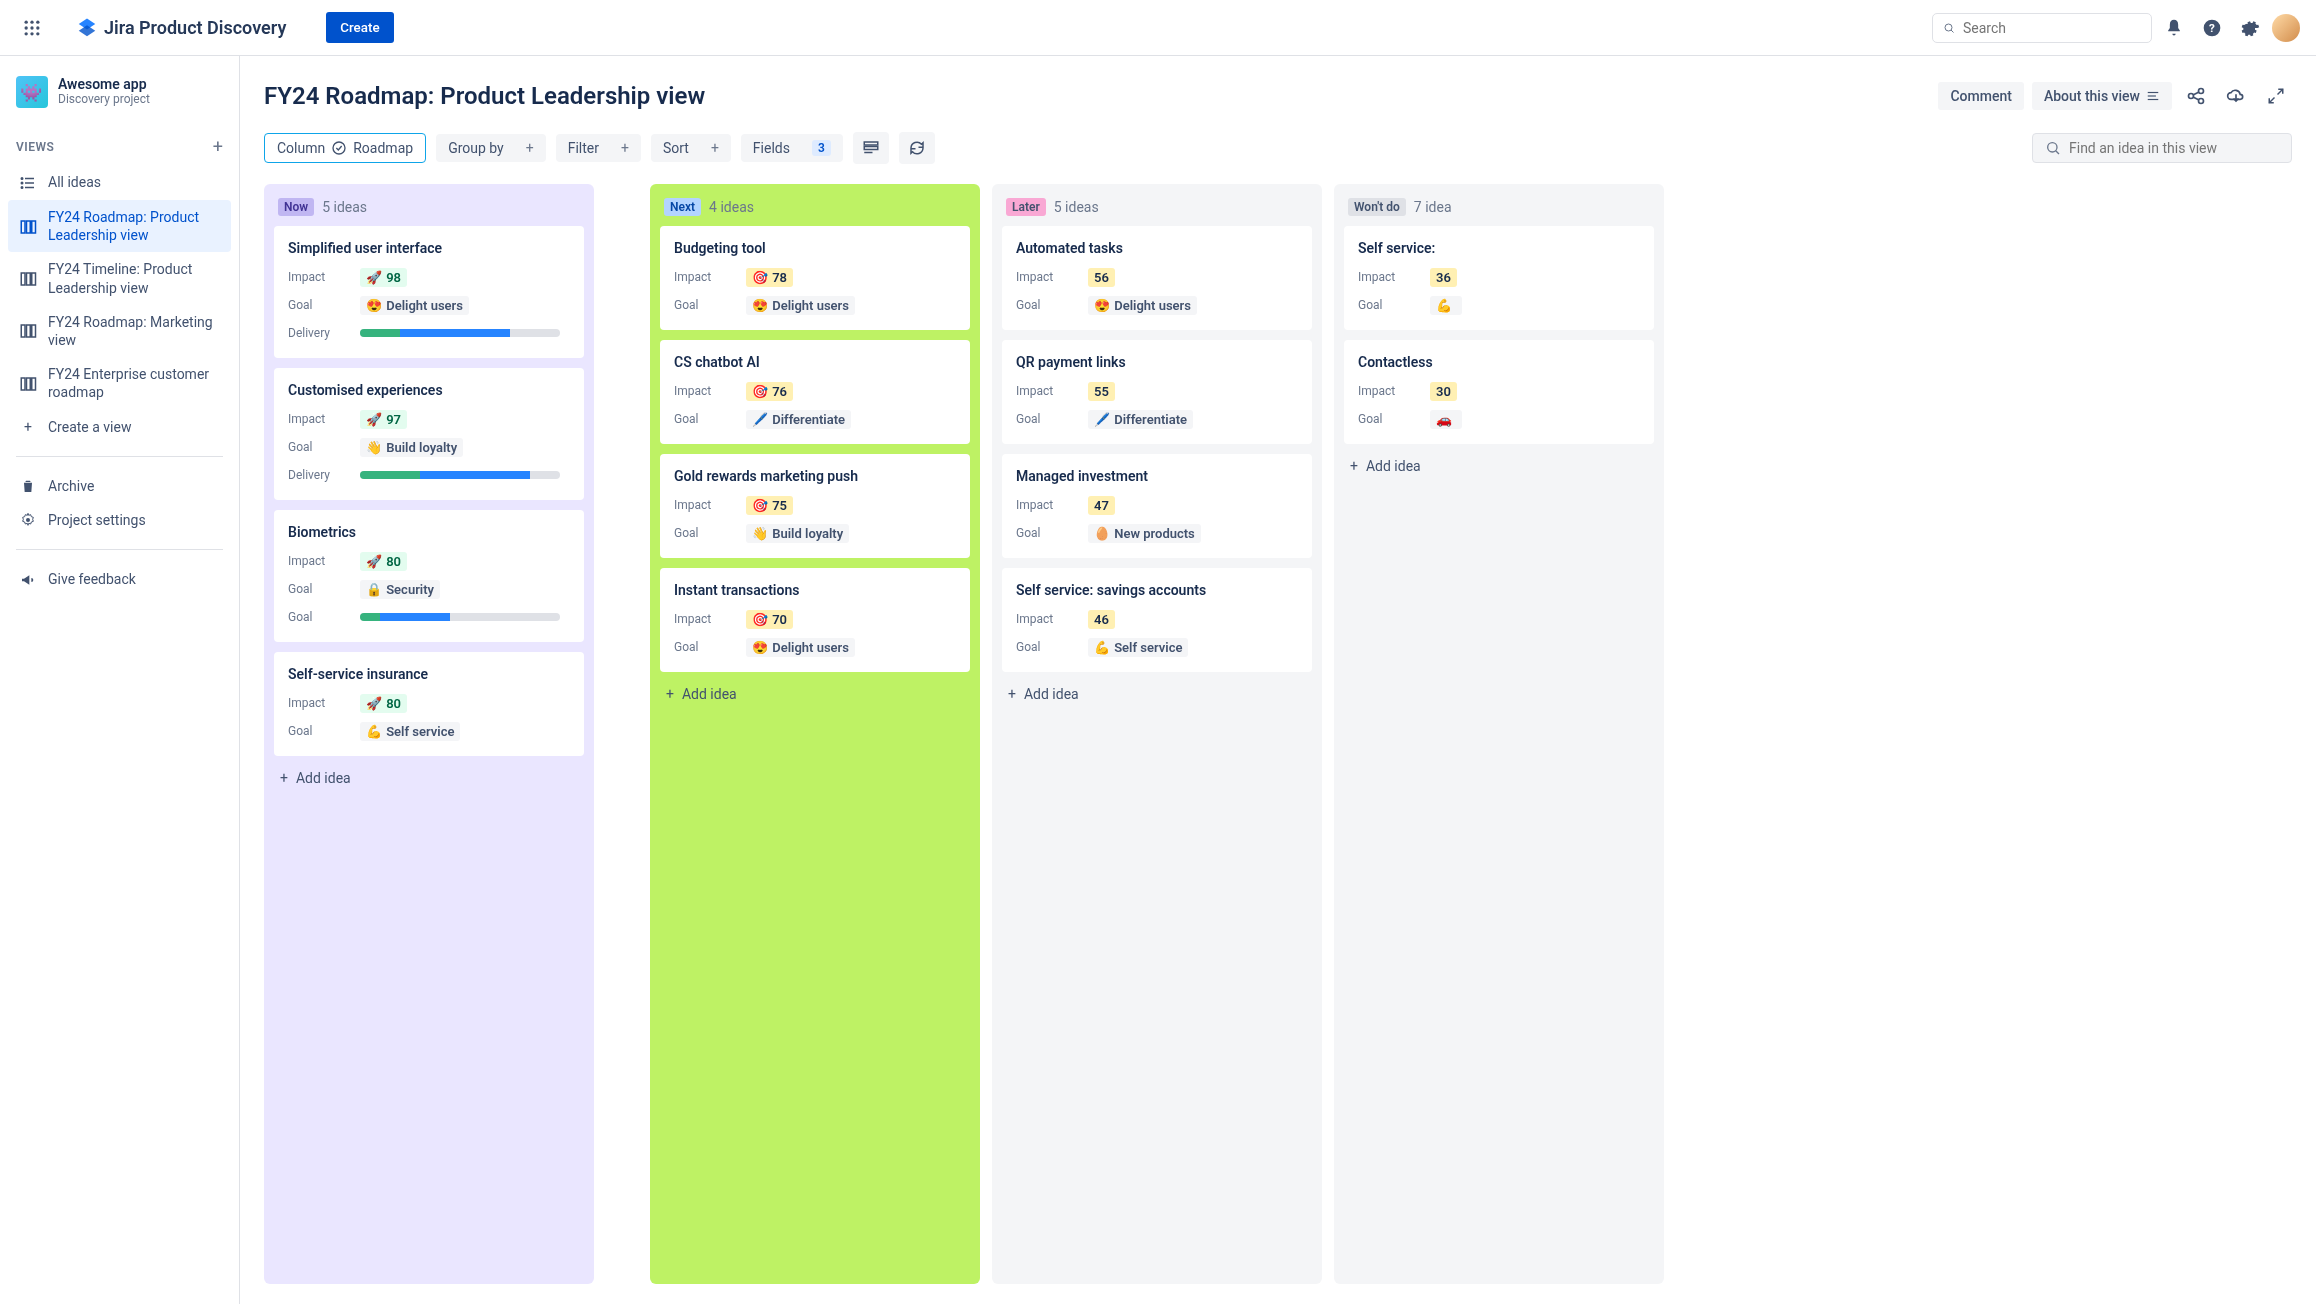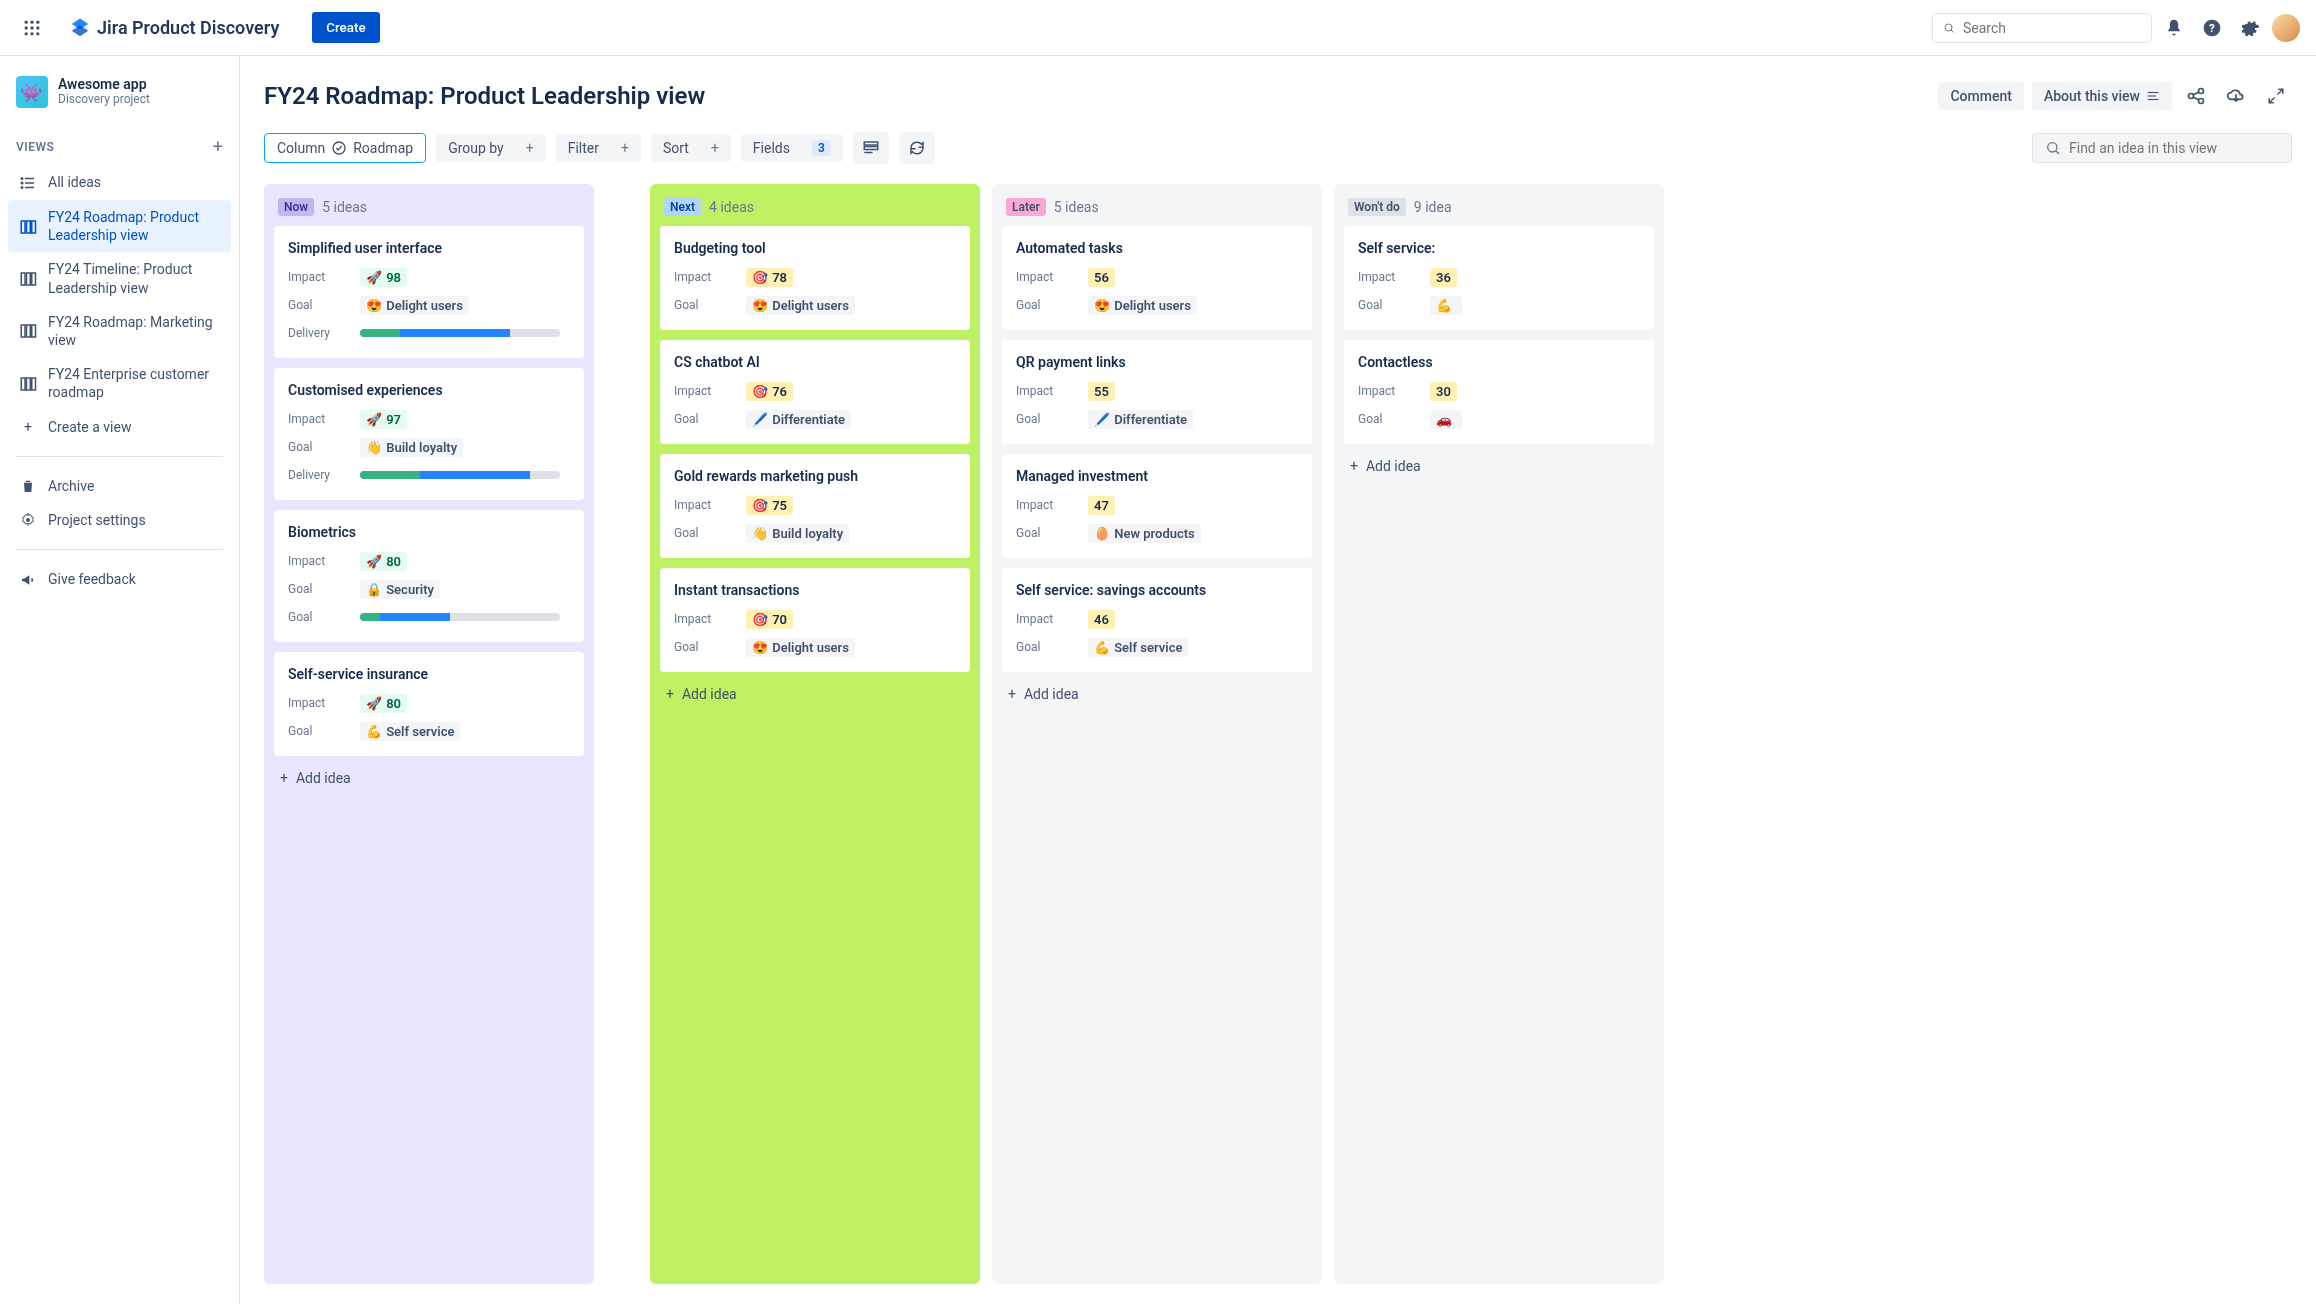--- a/index.html
+++ b/index.html
@@ -2,21 +2,21 @@
 <html><head>
   <meta charset="utf-8">
   <style>
     * { margin: 0; padding: 0; box-sizing: border-box; font-family: -apple-system, BlinkMacSystemFont, 'Segoe UI', Roboto, sans-serif; }
     body { background: #fff; color: #172B4D; font-size: 14px; }
     
     .app-container { display: flex; flex-direction: column; height: 100vh; border-radius: 12px; overflow: hidden; }
     
     
     .top-nav { display: flex; align-items: center; padding: 0 16px; height: 56px; border-bottom: 1px solid #DFE1E6; background: #fff; }
-    .nav-left { display: flex; align-items: center; gap: 13px; }
+    .nav-left { display: flex; align-items: center; gap: 20px; }
     .app-switcher { width: 32px; height: 32px; display: flex; align-items: center; justify-content: center; cursor: pointer; border-radius: 3px; }
     .logo-section { display: flex; align-items: center; gap: 6px; padding: 0 8px; cursor: pointer; }
     .product-name { font-size: 18px; font-weight: 600; color: #253858; }
     .nav-menu { display: flex; gap: 4px; margin-left: 16px; }
     .nav-item { padding: 8px 10px; display: flex; align-items: center; gap: 4px; cursor: pointer; font-weight: 500; color: #42526E; border-radius: 3px; position: relative; }
     .nav-item.active::after { content: ''; position: absolute; bottom: -12px; left: 0; right: 0; height: 3px; background: #0052CC; }
     .create-btn { margin-left: 12px; padding: 8px 14px; background: #0052CC; color: #fff; font-weight: 500; border: none; border-radius: 3px; cursor: pointer; }
     .nav-right { margin-left: auto; display: flex; align-items: center; gap: 6px; }
     .search-bar { display: flex; align-items: center; gap: 8px; padding: 6px 10px; border: 1px solid #DFE1E6; border-radius: 5px; width: 220px; background: #fff; }
     .search-bar input { border: none; outline: none; font-size: 14px; flex: 1; }
@@ -590,21 +590,21 @@
               </div>
             </div>
             <div class="add-idea">
               <span>+</span>
               <span>Add idea</span>
             </div>
           </div>
           <div class="column col-wont">
             <div class="col-header">
               <span class="col-badge wont">Won't do</span>
-              <span class="col-count">9 idea</span>
+              <span class="col-count">7 idea</span>
             </div>
             <div class="cards">
               <div class="card">
                 <div class="card-title">Self service:</div>
                 <div class="card-row">
                   <span class="card-label">Impact</span>
                   <span class="tag yellow">
                     <span>36</span>
                   </span>
                 </div>

